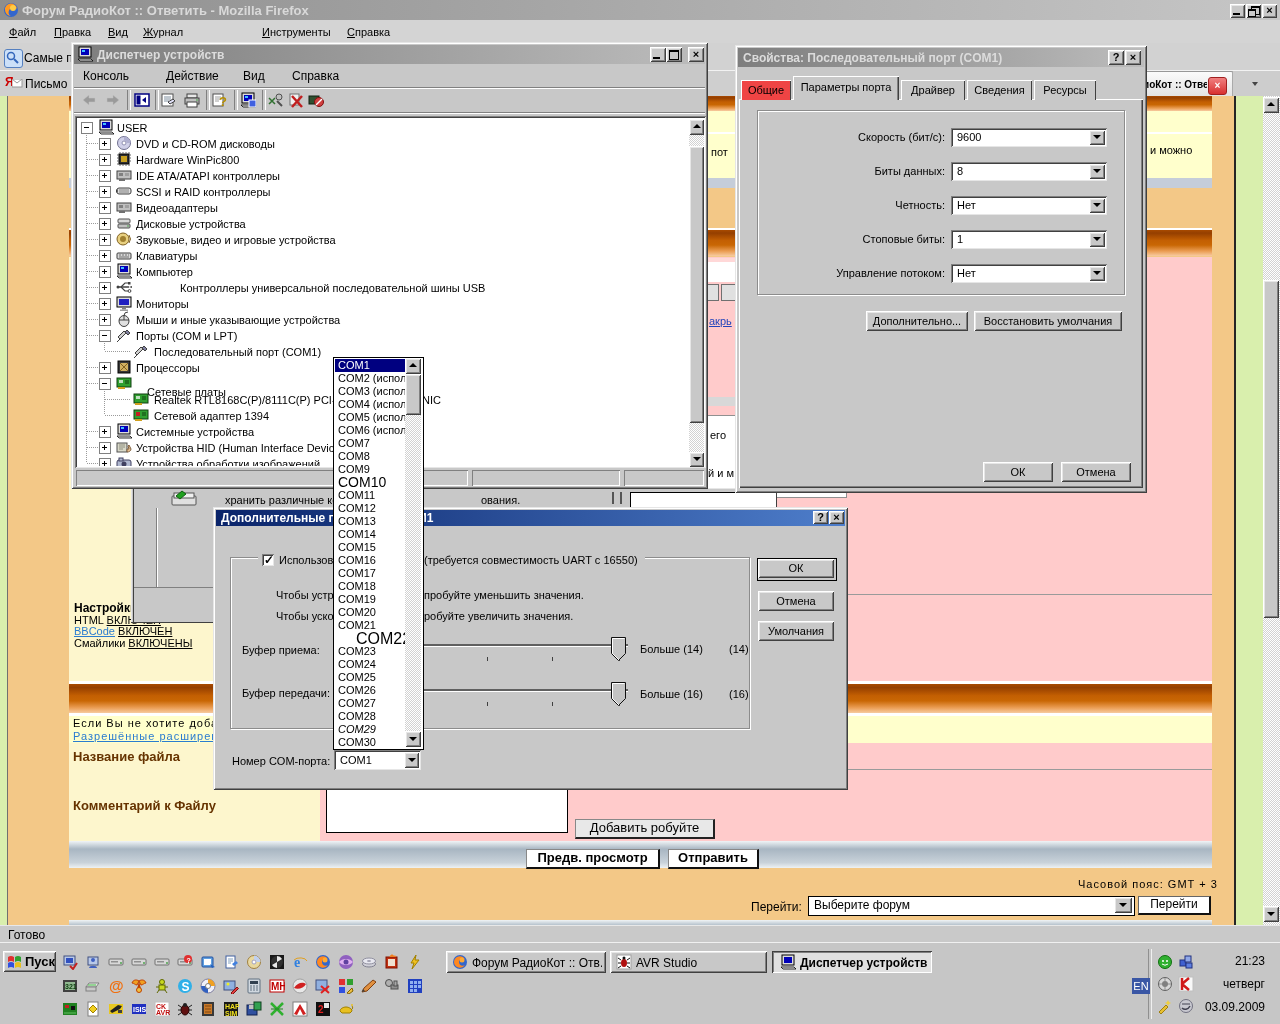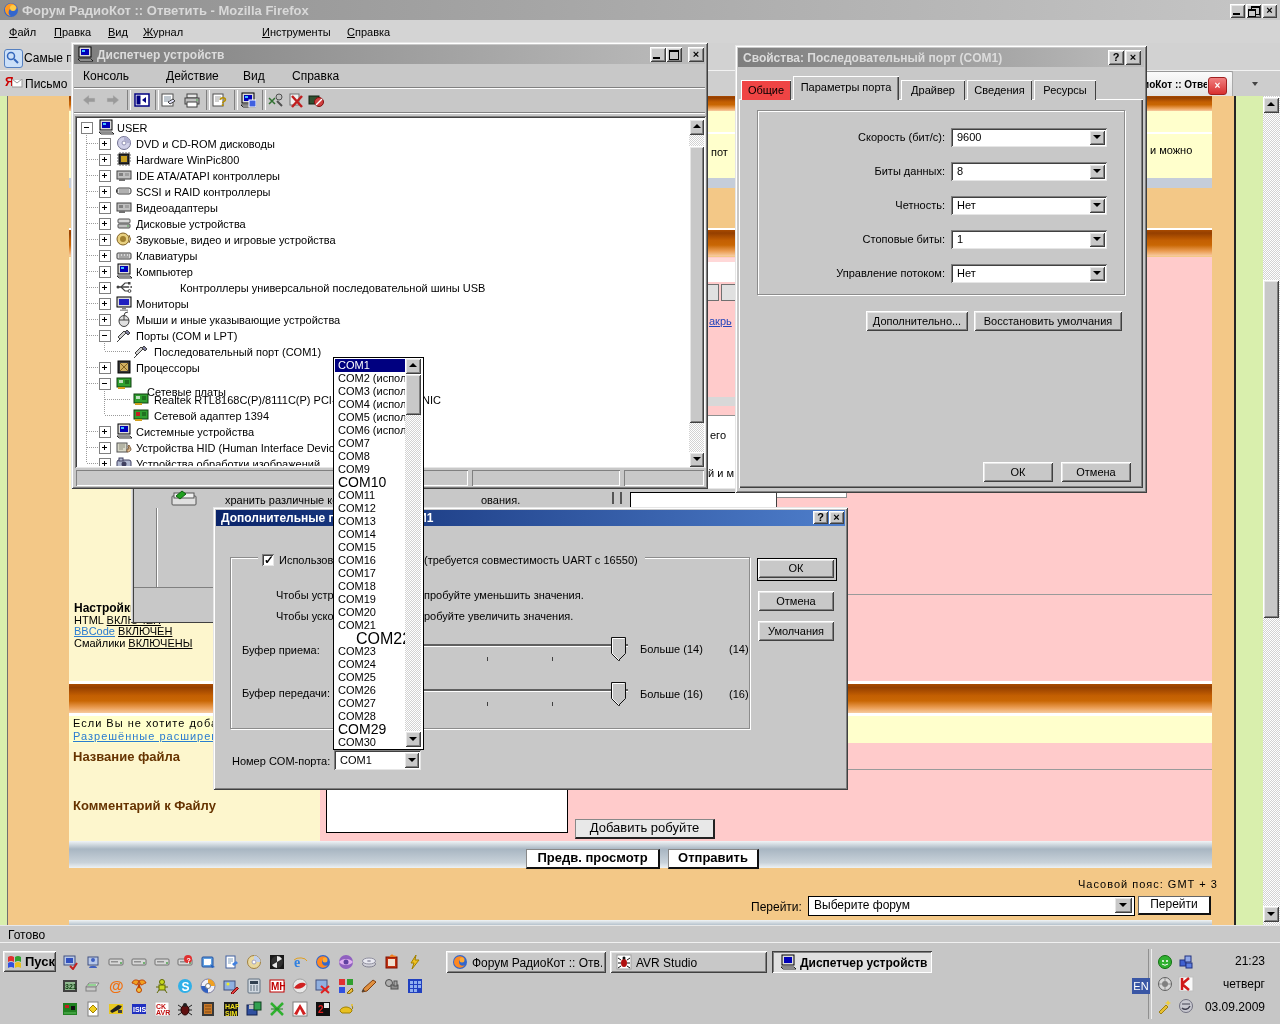--- a/index.html
+++ b/index.html
@@ -720,21 +720,21 @@
  <div style="position:absolute;left:4px;top:235px;width:68px;height:13px;font-size:11px;line-height:13px;white-space:nowrap;overflow:hidden;">COM19</div>
  <div style="position:absolute;left:4px;top:248px;width:68px;height:13px;font-size:11px;line-height:13px;white-space:nowrap;overflow:hidden;">COM20</div>
  <div style="position:absolute;left:4px;top:261px;width:68px;height:13px;font-size:11px;line-height:13px;white-space:nowrap;overflow:hidden;">COM21</div>
  <div style="position:absolute;left:22px;top:274px;width:68px;height:13px;font-size:16px;line-height:13px;white-space:nowrap;overflow:hidden;">COM22</div>
  <div style="position:absolute;left:4px;top:287px;width:68px;height:13px;font-size:11px;line-height:13px;white-space:nowrap;overflow:hidden;">COM23</div>
  <div style="position:absolute;left:4px;top:300px;width:68px;height:13px;font-size:11px;line-height:13px;white-space:nowrap;overflow:hidden;">COM24</div>
  <div style="position:absolute;left:4px;top:313px;width:68px;height:13px;font-size:11px;line-height:13px;white-space:nowrap;overflow:hidden;">COM25</div>
  <div style="position:absolute;left:4px;top:326px;width:68px;height:13px;font-size:11px;line-height:13px;white-space:nowrap;overflow:hidden;">COM26</div>
  <div style="position:absolute;left:4px;top:339px;width:68px;height:13px;font-size:11px;line-height:13px;white-space:nowrap;overflow:hidden;">COM27</div>
  <div style="position:absolute;left:4px;top:352px;width:68px;height:13px;font-size:11px;line-height:13px;white-space:nowrap;overflow:hidden;">COM28</div>
- <div style="position:absolute;left:4px;top:365px;width:68px;height:13px;font-size:14px;line-height:13px;white-space:nowrap;overflow:hidden;">COM29</div>
+ <div style="position:absolute;left:4px;top:365px;width:68px;height:13px;font-size:11px;line-height:13px;white-space:nowrap;overflow:hidden;font-style:italic;">COM29</div>
  <div style="position:absolute;left:4px;top:378px;width:68px;height:13px;font-size:11px;line-height:13px;white-space:nowrap;overflow:hidden;">COM30</div>
  <div class="a dither" style="left:71px;top:0px;width:16px;height:389px;"></div>
  <div class="a cbtn" style="left:71px;top:0px;width:16px;height:16px;">
       <div class="arr-u" style="margin:5px auto 0;"></div>
     </div>
  <div class="a btn" style="left:71px;top:16px;width:16px;height:41px;"></div>
  <div class="a cbtn" style="left:71px;top:373px;width:16px;height:16px;">
       <div class="arr-d" style="margin:6px auto 0;"></div>
     </div>
 </div>

